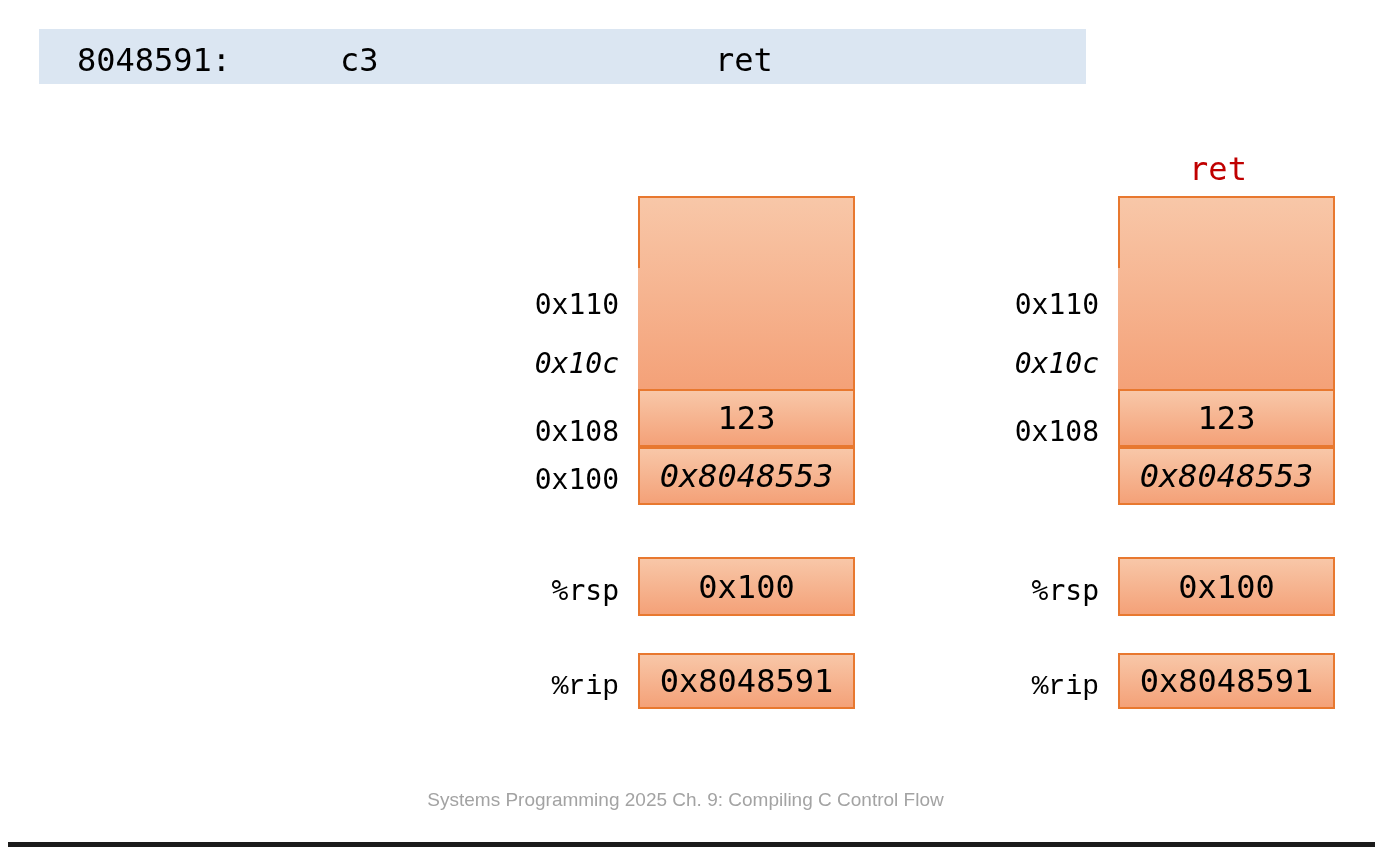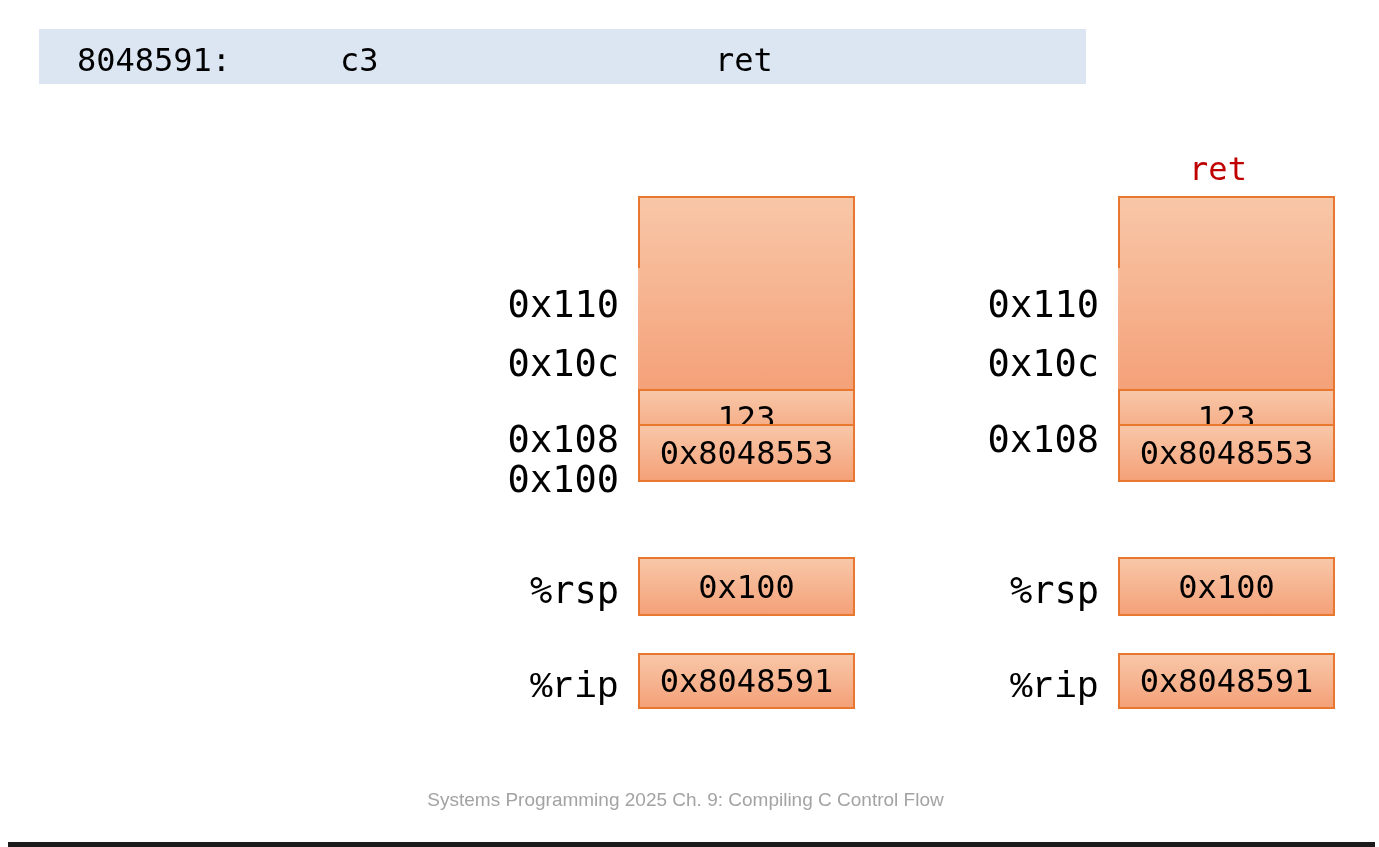--- a/index.html
+++ b/index.html
@@ -49,27 +49,27 @@
     width: 216px; height: 36px;
     text-align: center;
     font-size: 32px;
     color: var(--annotation-red, #c00000);
   }
 
   .addr-label, .reg-label {
     position: absolute;
     left: 0; width: 165px;
     text-align: right;
-    font-size: 37px;
+    font-size: 28px;
     color: #000;
     white-space: pre;
   }
   .addr-0 { top: 264px; height: 58px; line-height: 58px; }
-  .addr-1 { top: 323px; height: 58px; line-height: 58px; }
-  .addr-2 { top: 399px; height: 58px; line-height: 58px; }
+  .addr-1 { top: 323px; height: 58px; line-height: 58px; font-style: italic; }
+  .addr-2 { top: 391px; height: 58px; line-height: 58px; }
   .addr-3 { top: 439px; height: 58px; line-height: 58px; }
 
   .box {
     position: absolute;
     left: 180px; width: 217px;
     background: linear-gradient(180deg,
       var(--cell-fill-top, #f8c7a8) 0%,
       var(--cell-fill-bottom, #f4a178) 100%);
     border: 2px solid var(--cell-border, #e8782f);
     display: flex;
@@ -87,21 +87,21 @@
   }
   .stack-top::before {
     content: "";
     position: absolute;
     left: 0; top: -2px;
     width: 2px; height: 72px;
     background: var(--cell-border, #e8782f);
   }
 
   .cell-108 { top: 381px; height: 58px; }
-  .cell-100 { top: 416px; height: 58px; }
+  .cell-100 { top: 439px; height: 58px; font-style: italic; }
 
   .reg-label.rsp { top: 549px; height: 59px; line-height: 59px; }
   .reg-label.rip { top: 645px; height: 60px; line-height: 60px; font-family: Liberation Mono, monospace; }
   .reg-box.rsp  { top: 549px; height: 59px; }
   .reg-box.rip  { top: 645px; height: 56px; }
 
   
   .footer {
     position: absolute;
     left: -12px; top: 777px;

